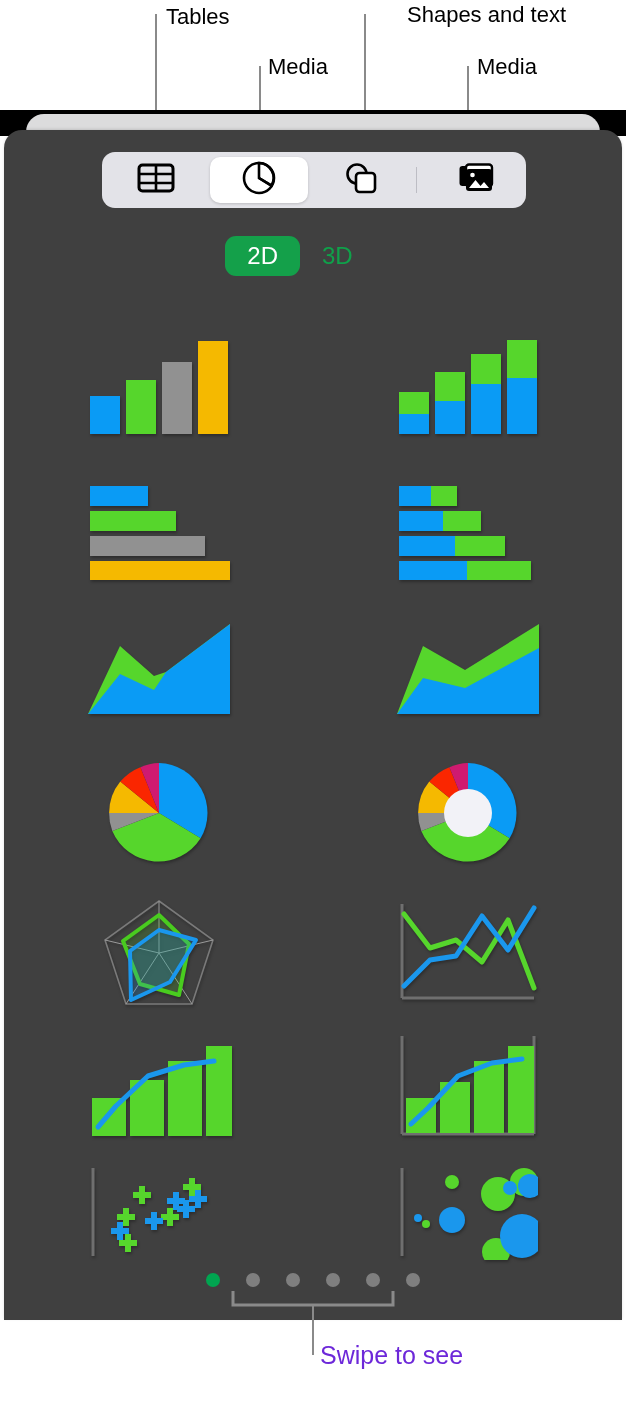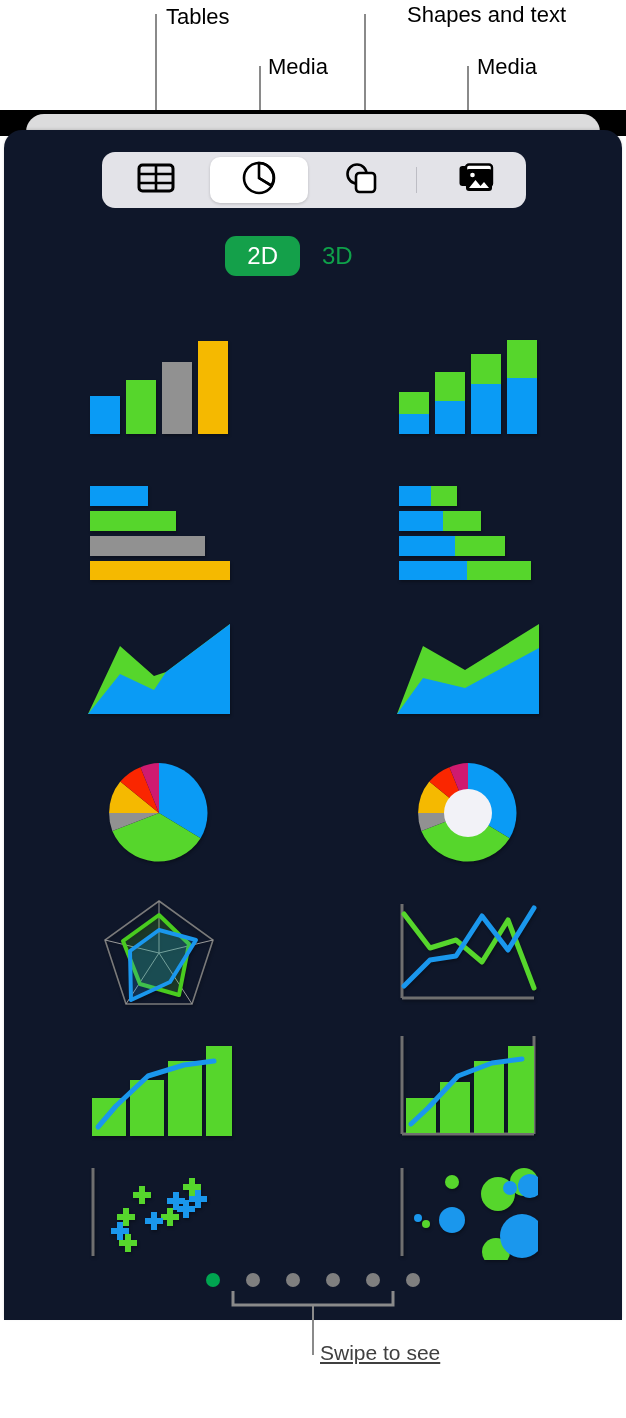--- a/index.html
+++ b/index.html
@@ -36,21 +36,21 @@
     position:absolute;
     left:26px;top:114px;width:574px;height:60px;
     background:#dcdcdd;
     border-radius:18px 18px 0 0;
   }
 
   
   .panel{
     position:absolute;
     left:4px;top:130px;width:618px;height:1190px;
-    background:#0f172a;
+    background:#404040;
     border-radius:18px 18px 0 0;
     overflow:hidden;
     box-shadow:0 -1px 3px rgba(0,0,0,0.12);
   }
 
   
   .toolbar{
     position:absolute;
     left:98px;top:22px;
     width:424px;height:56px;
@@ -113,21 +113,21 @@
     display:flex;align-items:center;justify-content:center;gap:26px;
   }
   .dot{width:14px;height:14px;border-radius:50%;background:#7f7f7f;}
   .dot.active{background:#00a550;}
 
   
   .bracket{position:absolute;left:0;top:1285px;}
   .caption{
     position:absolute;
     left:320px;top:1340px;
-    font-size:21px;color:#404040;line-height:1.26;text-decoration:underline;
+    font-size:25px;color:#6d28d9;line-height:1.26;
   }
 </style>
 </head>
 <body>
 
 <div class="root">
 
   <div class="callout-label" style="left:166px;top:6px;">Tables</div>
   <div class="callout-line" style="left:155px;top:14px;height:142px;"></div>
 

